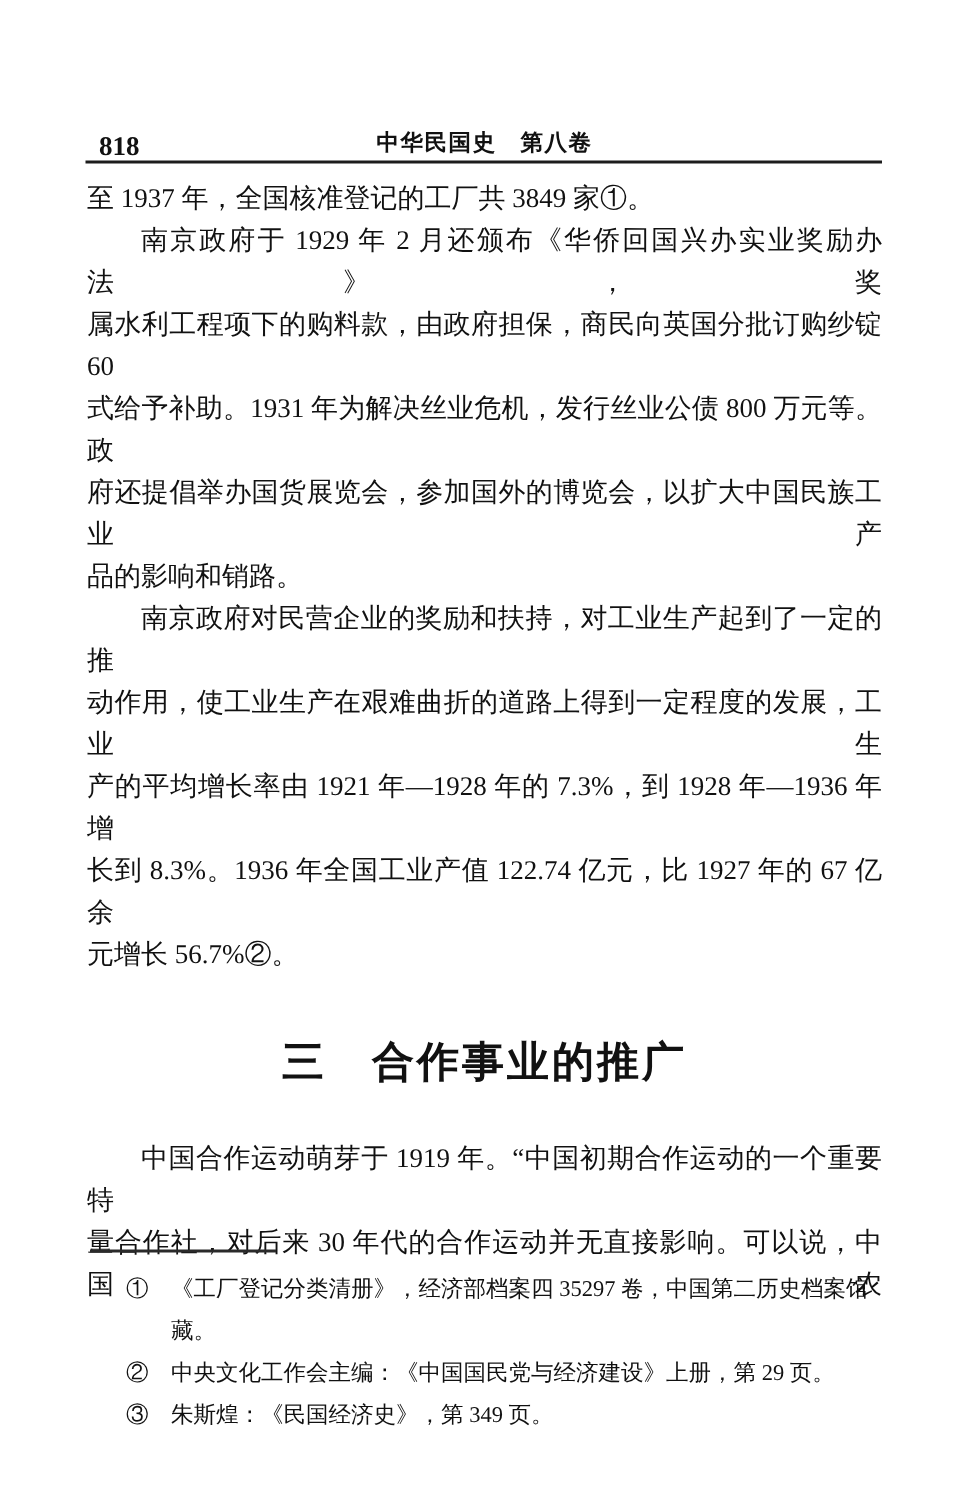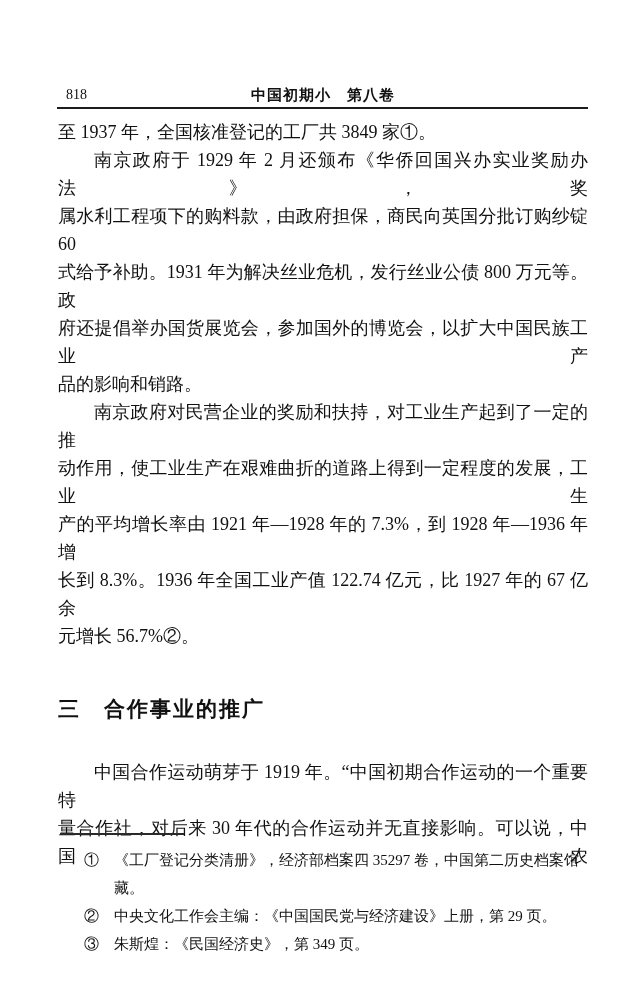--- a/index.html
+++ b/index.html
@@ -21,22 +21,22 @@
     top: 86px; left: 58px; width: 530px;
     height: 20px;
     text-align: center;
     font-size: 15px;
     font-weight: bold;
     letter-spacing: 1px;
   }
   .pagenum {
     position: absolute;
     left: 8px; top: 1px;
-    font-size: 14px;
-    font-weight: normal;
+    font-size: 18px;
+    font-weight: bold;
     letter-spacing: 0;
   }
   .header-rule {
     position: absolute;
     top: 107px; left: 57px; width: 531px; height: 2px;
     background: #1c1c1c;
   }
   
   .body-text {
     position: absolute;
@@ -47,22 +47,23 @@
   }
   .para { margin: 0; padding: 0; }
   .line {
     text-align: justify;
     text-align-last: justify;
   }
   .line.end { text-align-last: left; }
   .line.first { text-indent: 2em; }
   .section-heading {
     margin: 44px 0 34px 0;
-    font-size: 21px;
+    font-size: 28px;
     font-weight: bold;
+    text-align: center;
     letter-spacing: 2px;
     line-height: 30px;
   }
   
   .footnote-rule {
     position: absolute;
     top: 833px; left: 60px; width: 124px; height: 2px;
     background: #2a2a2a;
   }
   .footnotes {
@@ -78,21 +79,21 @@
   }
   .fn-text { flex: 1; }
 </style>
 </head>
 <body>
 
 <div class="page">
 
   <div class="header">
     <span class="pagenum">818</span>
-    <span class="booktitle">中国初期小　第八卷</span>
+    <span class="booktitle">中华民国史　第八卷</span>
   </div>
   <div class="header-rule"></div>
 
   <div class="body-text">
 
     <div class="para">
       <div class="line end">至 1937 年，全国核准登记的工厂共 3849 家①。</div>
     </div>
 
     <div class="para">

